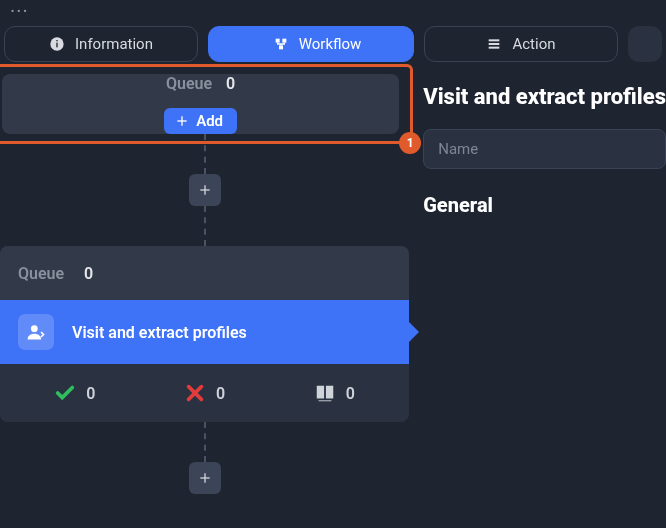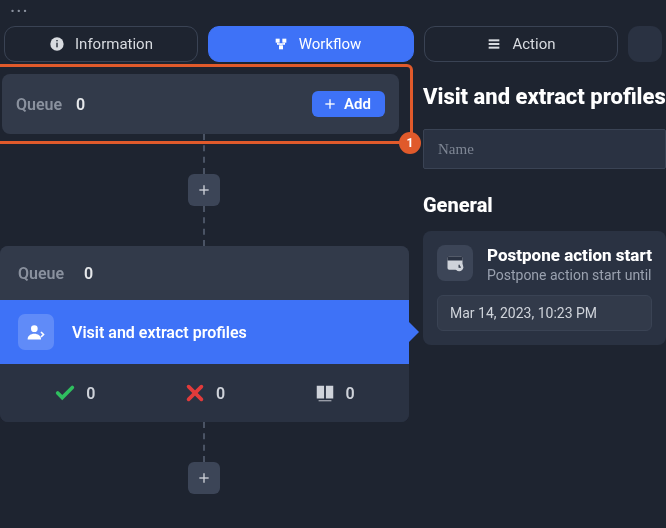--- a/index.html
+++ b/index.html
@@ -15,21 +15,21 @@
   .tab svg { width: 16px; height: 16px; fill: currentColor; }
 
   .main { display: flex; margin-top: 12px; }
   .left { width: 430px; padding: 0 8px 0 0; position: relative; }
   .right { flex: 1; padding-left: 6px; }
 
   
   .queue-wrap { position: relative; margin: 0 10px 0 2px; }
   .queue-highlight { position: absolute; inset: -10px -14px -10px -8px; border: 3px solid #e05a2b; border-radius: 6px; pointer-events: none; }
   .queue-badge { position: absolute; right: -22px; bottom: -20px; width: 22px; height: 22px; border-radius: 50%; background: #e05a2b; color: #fff; font-size: 12px; font-weight: 700; display: flex; align-items: center; justify-content: center; }
-  .queue-card { background: #323a4a; border-radius: 8px; height: 60px; display: flex; align-items: center; justify-content: space-between; padding: 0 14px; }
+  .queue-card { background: #323a4a; border-radius: 8px; height: 60px; display: flex; align-items: center; justify-content: space-between; padding: 0 14px; flex-direction: column; }
   .queue-label { color: #8a919e; font-size: 16px; font-weight: 600; }
   .queue-count { color: #e6e8eb; font-size: 16px; font-weight: 600; margin-left: 10px; }
   .add-btn { background: #3e72f7; color: #fff; border: none; border-radius: 6px; height: 26px; padding: 0 14px 0 10px; display: flex; align-items: center; gap: 6px; font-size: 15px; font-weight: 600; cursor: pointer; }
   .add-btn svg { width: 16px; height: 16px; fill: #fff; }
 
   .vline { width: 0; border-left: 2px dashed #4a5364; margin: 0 auto; }
   .vline.h40 { height: 40px; }
   .plus-node { width: 32px; height: 32px; background: #3c4557; border-radius: 6px; display: flex; align-items: center; justify-content: center; margin: 0 auto; cursor: pointer; }
   .plus-node svg { width: 16px; height: 16px; fill: #cfd3da; }
 
@@ -40,21 +40,21 @@
   .action-row { background: #3e72f7; height: 64px; display: flex; align-items: center; padding: 0 18px; gap: 18px; color: #fff; font-size: 16px; font-weight: 600; position: relative; }
   .action-row::after { content: ""; position: absolute; right: -10px; top: 50%; transform: translateY(-50%); width: 0; height: 0; border-top: 10px solid transparent; border-bottom: 10px solid transparent; border-left: 10px solid #3e72f7; }
   .action-icon-box { width: 36px; height: 36px; border-radius: 7px; background: rgba(255,255,255,0.18); display: flex; align-items: center; justify-content: center; }
   .action-icon-box svg { width: 20px; height: 20px; fill: #fff; }
   .action-stats { background: #2a3242; border-bottom-left-radius: 8px; border-bottom-right-radius: 8px; height: 58px; display: flex; align-items: center; justify-content: space-around; padding: 0 10px; }
   .stat { display: flex; align-items: center; gap: 10px; font-size: 16px; font-weight: 600; color: #cfd3da; }
   .stat svg { width: 22px; height: 22px; }
 
   
   .panel-title { font-size: 22px; font-weight: 800; color: #fff; margin: 10px 0 20px 0; white-space: nowrap; }
-  .name-input { width: 100%; height: 40px; background: #2a3242; border: 1px solid #3a4354; border-radius: 2px; color: #cfd3da; padding: 0 14px; font-size: 15px; font-family: Liberation Serif, serif; }
+  .name-input { width: 100%; height: 40px; background: #2a3242; border: 1px solid #3a4354; border-radius: 8px; color: #cfd3da; padding: 0 14px; font-size: 15px; }
   .name-input::placeholder { color: #7e8694; }
   .section-title { font-size: 20px; font-weight: 800; color: #fff; margin: 24px 0 14px; }
 
   .setting-card { background: #2a3242; border-radius: 8px; padding: 14px 14px 14px 14px; margin-bottom: 14px; }
   .setting-head { display: flex; align-items: flex-start; gap: 14px; }
   .setting-icon { width: 36px; height: 36px; border-radius: 8px; background: #3c4557; display: flex; align-items: center; justify-content: center; flex-shrink: 0; }
   .setting-icon svg { width: 20px; height: 20px; fill: #cfd3da; }
   .setting-title { font-size: 17px; font-weight: 800; color: #fff; white-space: nowrap; }
   .setting-desc { font-size: 14px; color: #9aa1af; margin-top: 2px; white-space: nowrap; }
   .setting-value { margin-top: 12px; height: 36px; background: #323a4a; border: 1px solid #3a4354; border-radius: 6px; display: flex; align-items: center; padding: 0 12px; font-size: 14px; color: #cfd3da; cursor: pointer; }
@@ -170,32 +170,15 @@
           <path d="M5 11h14v2H5z"></path>
         </svg>
     </div>
   </div>
 
   <div class="right">
     <div class="panel-title">Visit and extract profiles</div>
     <input class="name-input" placeholder="Name" style="">
     <div class="section-title">General</div>
 
-    <div class="setting-card">
-      <div class="setting-head">
-        <div class="setting-icon">
-          <svg viewBox="0 0 24 24">
-              <rect x="3" y="4" width="18" height="16" rx="2"></rect>
-              <rect x="3" y="4" width="18" height="5" fill="#2a3242"></rect>
-              <circle cx="17" cy="17" r="5" fill="#cfd3da"></circle>
-              <path d="M17 14v3h2" stroke="#2a3242" stroke-width="1.5" fill="none"></path>
-            </svg>
-        </div>
-        <div>
-          <div class="setting-title">Postpone action start</div>
-          <div class="setting-desc">Postpone action start until</div>
-        </div>
-      </div>
-      <div class="setting-value">Mar 14, 2023, 10:23 PM</div>
-    </div>
 
   </div>
 </div>
 
 </body></html>

